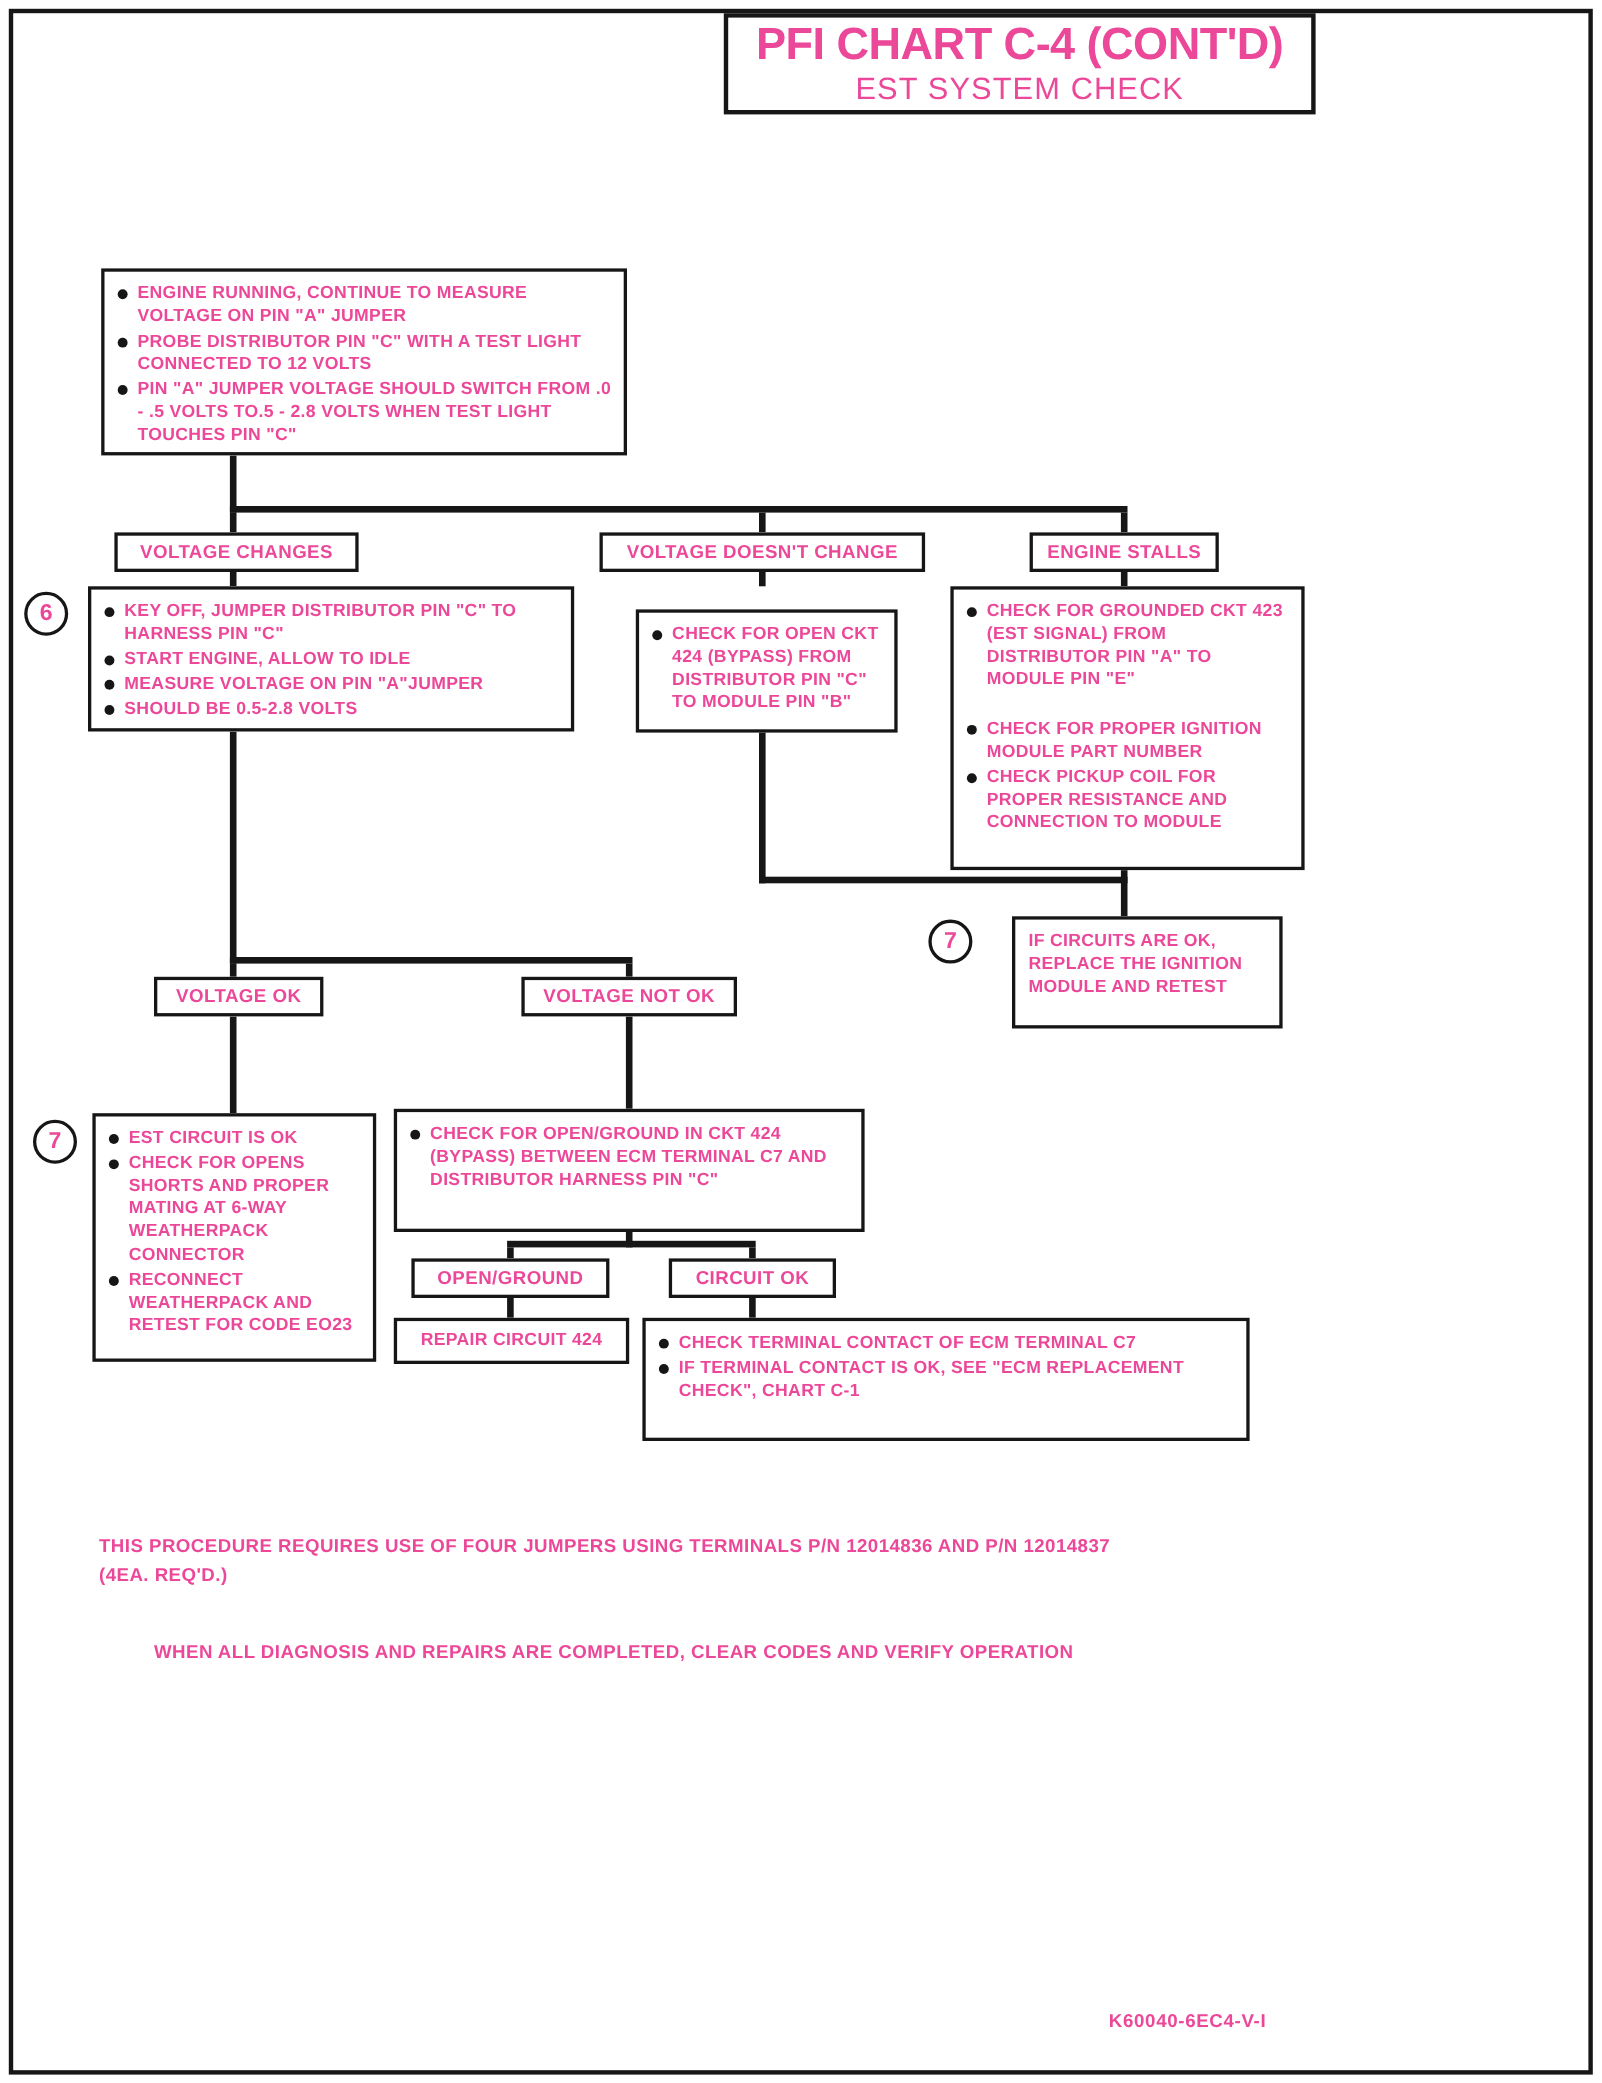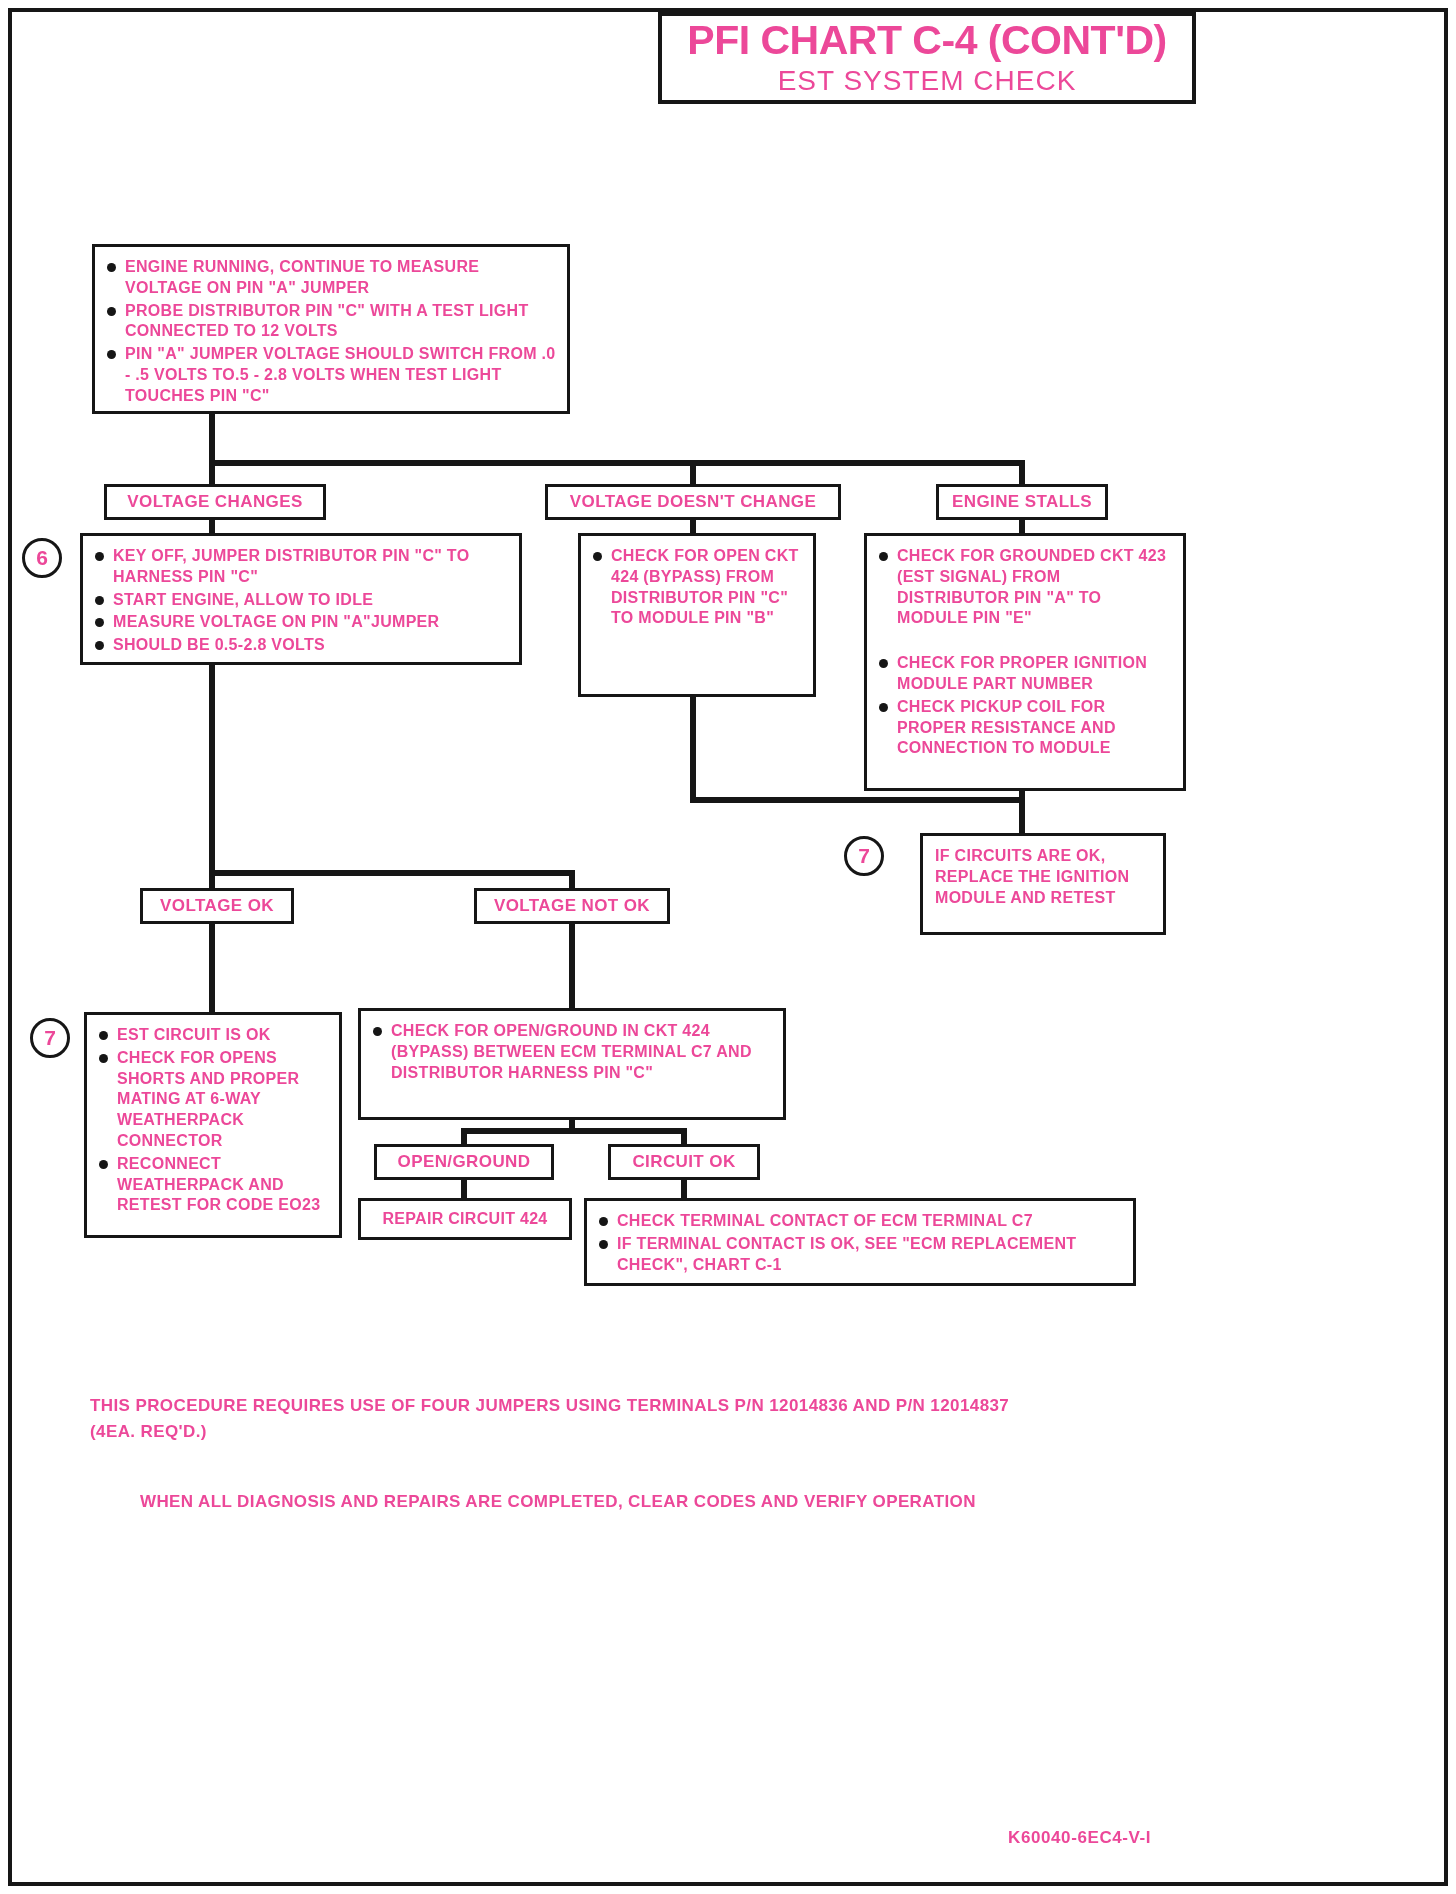--- a/index.html
+++ b/index.html
@@ -121,21 +121,21 @@
     <div class="bullet">
         <span class="dot"></span>
         <span>MEASURE VOLTAGE ON PIN "A"JUMPER</span>
       </div>
     <div class="bullet">
         <span class="dot"></span>
         <span>SHOULD BE 0.5-2.8 VOLTS</span>
       </div>
   </div>
 
-  <div class="node" style="left:578px;top:533px;width:238px;height:164px;">
+  <div class="node" style="left:578px;top:554px;width:238px;height:112px;">
     <div class="bullet">
         <span class="dot"></span>
         <span>CHECK FOR OPEN CKT 424 (BYPASS) FROM DISTRIBUTOR PIN "C" TO MODULE PIN "B"</span>
       </div>
   </div>
 
   <div class="node" style="left:864px;top:533px;width:322px;height:258px;">
     <div class="bullet">
         <span class="dot"></span>
         <span>CHECK FOR GROUNDED CKT 423 (EST SIGNAL) FROM DISTRIBUTOR PIN "A" TO MODULE PIN "E"</span>
@@ -179,21 +179,21 @@
         <span class="dot"></span>
         <span>CHECK FOR OPEN/GROUND IN CKT 424 (BYPASS) BETWEEN ECM TERMINAL C7 AND DISTRIBUTOR HARNESS PIN "C"</span>
       </div>
   </div>
 
   <div class="label-node" style="left:374px;top:1144px;width:180px;">OPEN/GROUND</div>
   <div class="label-node" style="left:608px;top:1144px;width:152px;">CIRCUIT OK</div>
 
   <div class="node center-text" style="left:358px;top:1198px;width:214px;height:42px;padding:4px;">REPAIR CIRCUIT 424</div>
 
-  <div class="node" style="left:584px;top:1198px;width:552px;height:88px;">
+  <div class="node" style="left:584px;top:1198px;width:552px;height:112px;">
     <div class="bullet">
         <span class="dot"></span>
         <span>CHECK TERMINAL CONTACT OF ECM TERMINAL C7</span>
       </div>
     <div class="bullet">
         <span class="dot"></span>
         <span>IF TERMINAL CONTACT IS OK, SEE "ECM REPLACEMENT CHECK", CHART C-1</span>
       </div>
   </div>
 

